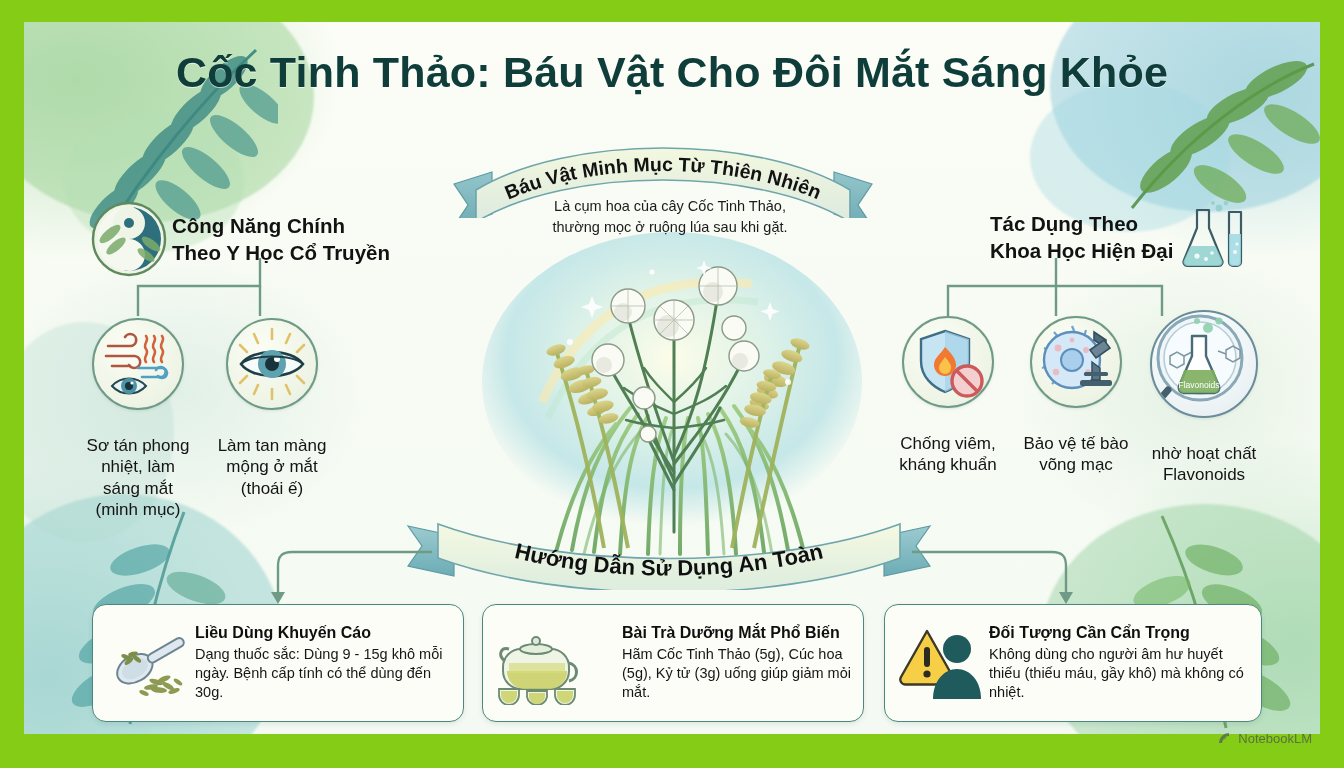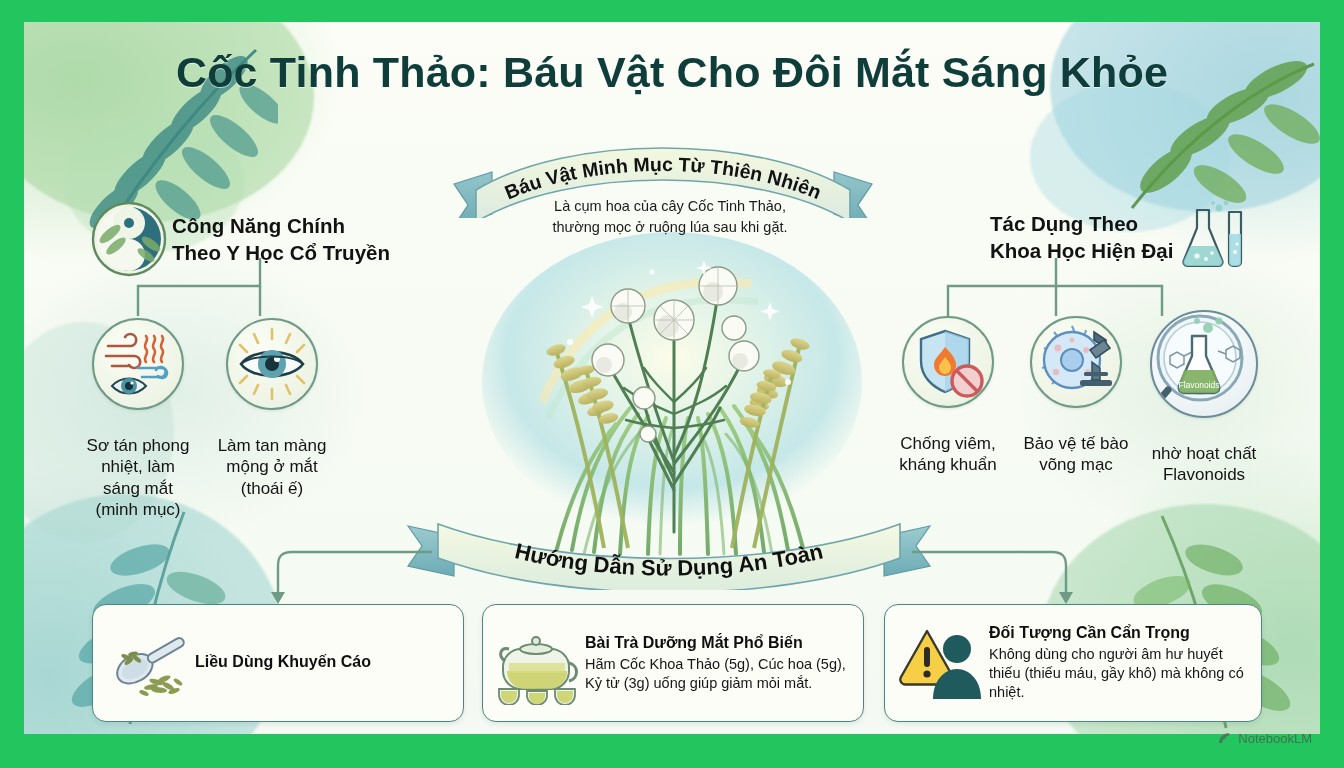--- a/index.html
+++ b/index.html
@@ -5,21 +5,21 @@
   * { box-sizing: border-box; margin: 0; padding: 0; }
   html, body {
     width: 1344px; height: 768px;
     background: #f7f8f1;
     font-family: "Liberation Sans", sans-serif;
     overflow: hidden;
   }
   #stage {
     position: relative;
     width: 1344px; height: 768px;
-    background: #22c55e;
+    background: #84cc16;
   }
   
   .canvas {
     position: absolute;
     left: 24px; top: 22px;
     width: 1296px; height: 712px;
     background:
       radial-gradient(ellipse 380px 260px at 4% 8%,  rgba(150,205,150,.55), rgba(150,205,150,0) 70%),
       radial-gradient(ellipse 300px 240px at 96% 10%, rgba(150,205,215,.55), rgba(150,205,215,0) 70%),
       radial-gradient(ellipse 300px 300px at 2% 92%, rgba(140,200,200,.50), rgba(140,200,200,0) 70%),
@@ -91,21 +91,21 @@
     position: absolute;
     height: 118px;
     border: 1.6px solid #49897f;
     border-radius: 14px;
     background: #fdfdf7;
     display: flex; align-items: center;
     padding: 10px 12px 10px 10px;
     box-shadow: 0 2px 5px rgba(40,70,60,.10);
   }
   #card-1 { left: 92px;  top: 604px; width: 372px; }
-  #card-2 { left: 482px; top: 604px; width: 382px; }
+  #card-2 { left: 482px; top: 604px; width: 382px; gap: 37px; }
   #card-3 { left: 884px; top: 604px; width: 378px; padding-left: 12px; }
   .card-ico { width: 92px; min-width: 92px; height: 92px; display:flex; align-items:center; justify-content:center; }
   .card-body { flex: 1; }
   .card-title { font-size: 16px; font-weight: bold; color: #0f0f0f; margin-bottom: 3px; }
   .card-text  { font-size: 14.5px; line-height: 1.3; color: #161616; }
 
   
   .watermark {
     position: absolute; right: 32px; bottom: 22px;
     display:flex; align-items:center; gap:6px;
@@ -613,20 +613,21 @@
           <ellipse cx="62" cy="62" rx="7" ry="2.6" transform="rotate(30 62 62)"></ellipse>
           <ellipse cx="53" cy="66" rx="8" ry="2.8" transform="rotate(6 53 66)"></ellipse>
           <ellipse cx="68" cy="67" rx="6" ry="2.4" transform="rotate(-18 68 67)"></ellipse>
           <ellipse cx="38" cy="69" rx="5" ry="2.2" transform="rotate(24 38 69)"></ellipse>
           <ellipse cx="72" cy="58" rx="5" ry="2.2" transform="rotate(36 72 58)"></ellipse>
         </g>
       </svg>
     </div>
     <div class="card-body">
       <div class="card-title">Liều Dùng Khuyến Cáo</div>
+      <div class="card-text">Dạng thuốc sắc: Dùng 9 - 15g khô mỗi ngày. Bệnh cấp tính có thể dùng đến 30g.</div>
     </div>
   </div>
 
   <div id="card-2" class="card">
     <div class="card-ico">
       <svg width="88" height="84" viewBox="0 0 88 84">
         <path d="M26 28 h30 a18 18 0 0 1 18 18 v4 a18 18 0 0 1 -18 18 H26 A18 18 0 0 1 8 50 v-4 A18 18 0 0 1 26 28 Z" fill="#eef5e6" stroke="#6d8a73" stroke-width="2"></path>
         <path d="M12 50 h60 v2 a18 18 0 0 1 -16 16 H28 A18 18 0 0 1 12 52 Z" fill="#c9cf63" opacity=".85"></path>
         <path d="M14 42 h56 v10 H14 z" fill="#d6dc7c" opacity=".7"></path>
         <ellipse cx="41" cy="28" rx="16" ry="5" fill="#e4eedd" stroke="#6d8a73" stroke-width="2"></ellipse>
@@ -640,21 +641,21 @@
         </g>
         <g fill="#ccd36a" opacity=".9">
           <path d="M6 70 h16 v4 a8 8 0 0 1 -8 8 a8 8 0 0 1 -8 -8 Z"></path>
           <path d="M34 72 h16 v4 a8 8 0 0 1 -8 7 a8 8 0 0 1 -8 -7 Z"></path>
           <path d="M62 70 h16 v4 a8 8 0 0 1 -8 8 a8 8 0 0 1 -8 -8 Z"></path>
         </g>
       </svg>
     </div>
     <div class="card-body">
       <div class="card-title">Bài Trà Dưỡng Mắt Phổ Biến</div>
-      <div class="card-text">Hãm Cốc Khoa Thảo (5g), Cúc hoa (5g), Kỷ tử (3g) uống giúp giảm mỏi mắt.</div>
+      <div class="card-text">Hãm Cốc Tinh Thảo (5g), Cúc hoa (5g), Kỷ tử (3g) uống giúp giảm mỏi mắt.</div>
     </div>
   </div>
 
   <div id="card-3" class="card">
     <div class="card-ico">
       <svg width="88" height="80" viewBox="0 0 88 80">
         <path d="M28 8 L54 54 a5 5 0 0 1 -4.3 7.5 H6.3 A5 5 0 0 1 2 54 L28 8 Z" fill="#f7cf46" stroke="#3a3a2a" stroke-width="2.4" stroke-linejoin="round"></path>
         <rect x="25" y="24" width="6" height="20" rx="3" fill="#2b2b22"></rect>
         <circle cx="28" cy="51" r="3.6" fill="#2b2b22"></circle>
         <g fill="#1f5a5c">

